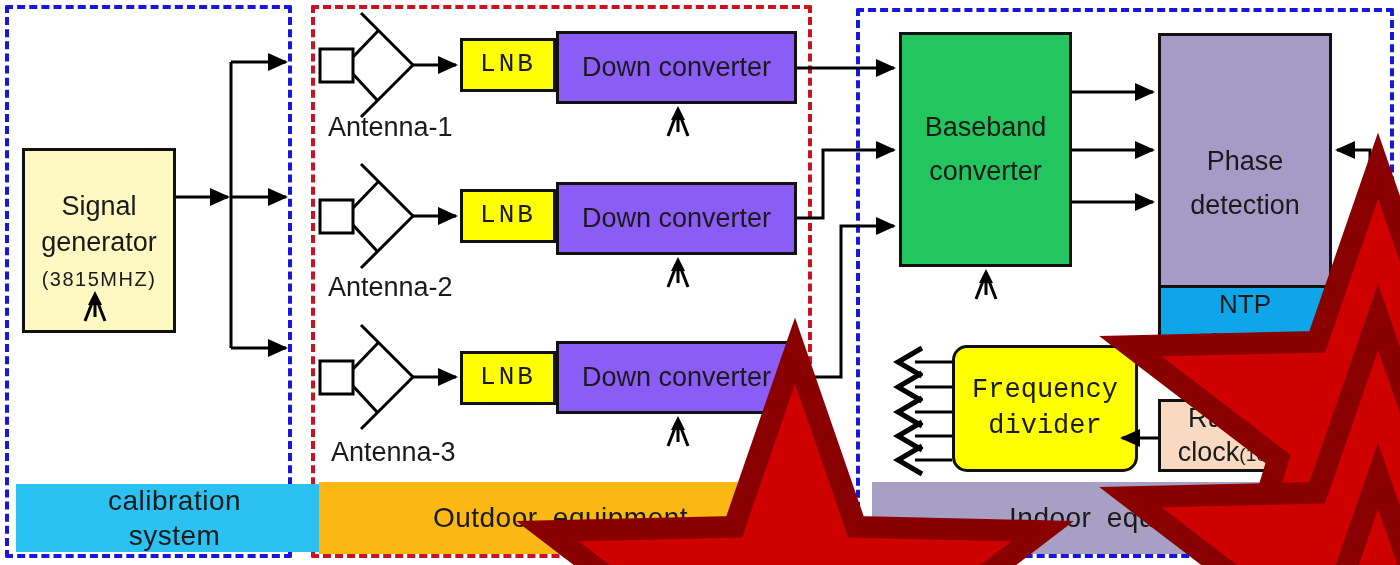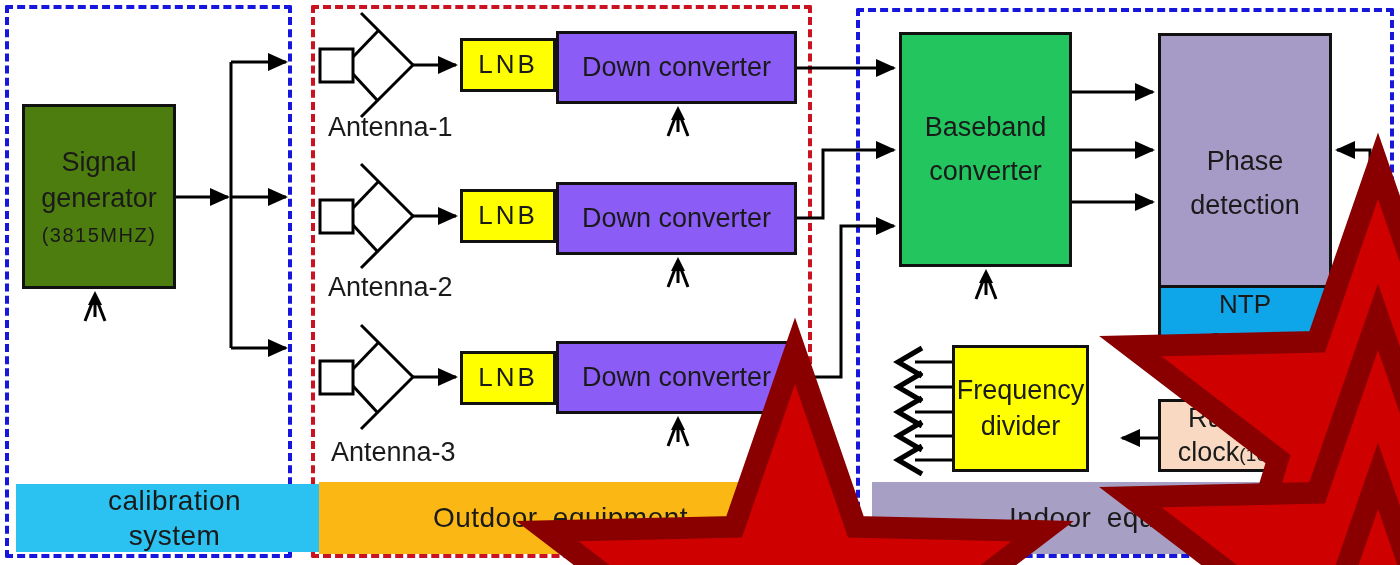--- a/index.html
+++ b/index.html
@@ -23,22 +23,22 @@
   .t27{font-size:27px;}
   .t26{font-size:26px;}
   .t28{font-size:28px;word-spacing:7px;letter-spacing:0.5px;}
   .sub{font-size:20px;letter-spacing:1.5px;margin-top:6px;}
   .lnb-text{font-size:26px;letter-spacing:3px;}
   .tall{line-height:1.6;}
   .ant-label{position:absolute;font-size:27px;}
   .rub-line{display:block;font-size:27px;line-height:1.25;}
   .rub-sub{font-size:19px;}
   
-  .bg-green{background:#4d7c0f;}
-  .bg-yellow{background:#ffff00;}
+  .bg-green{background:#fef9c3;margin-top:44px;}
+  .bg-yellow{background:#ffff00;font-family:Liberation Mono, monospace;}
   .bg-peach{background:#8b5cf6;}
   .bg-peach-light{background:#fad9c2;}
   .bg-cyanlabel{background:#2bc1f0;}
   .bg-bb{background:#22c55e;}
   .bg-purple{background:#a69bc7;}
   .bg-purplelabel{background:#a89fc4;}
   .bg-ntp{background:#0ea5e9;}
   .bg-outdoor{background:#fbb714;}
   #wires{position:absolute;left:0;top:0;pointer-events:none;}
 </style>
@@ -93,21 +93,21 @@
 converter</span>
   </div>
   <div class="box bg-purple" style="left:1158px;top:33px;width:174px;height:301px;">
     <span class="pre t27 tall">Phase
 detection</span>
   </div>
   <div class="box bg-ntp" style="left:1158px;top:285px;width:174px;height:73px;">
     <span class="pre t26">NTP
 server</span>
   </div>
-  <div class="box bg-yellow" style="left:952px;top:345px;width:137px;height:127px;">
+  <div class="box bg-yellow" style="left:952px;top:345px;width:186px;height:127px;border-radius:15px;">
     <span class="pre t27">Frequency
 divider</span>
   </div>
   <div class="box bg-peach-light" style="left:1158px;top:399px;width:174px;height:73px;">
     <span class="rub-line">Rubidium</span>
     <span class="rub-line"><span>clock</span><span class="rub-sub">(10MHz)</span></span>
   </div>
   <div class="label-box bg-purplelabel t28" style="left:872px;top:482px;width:507px;height:72px;">
     <span>Indoor equipment</span>
   </div>

